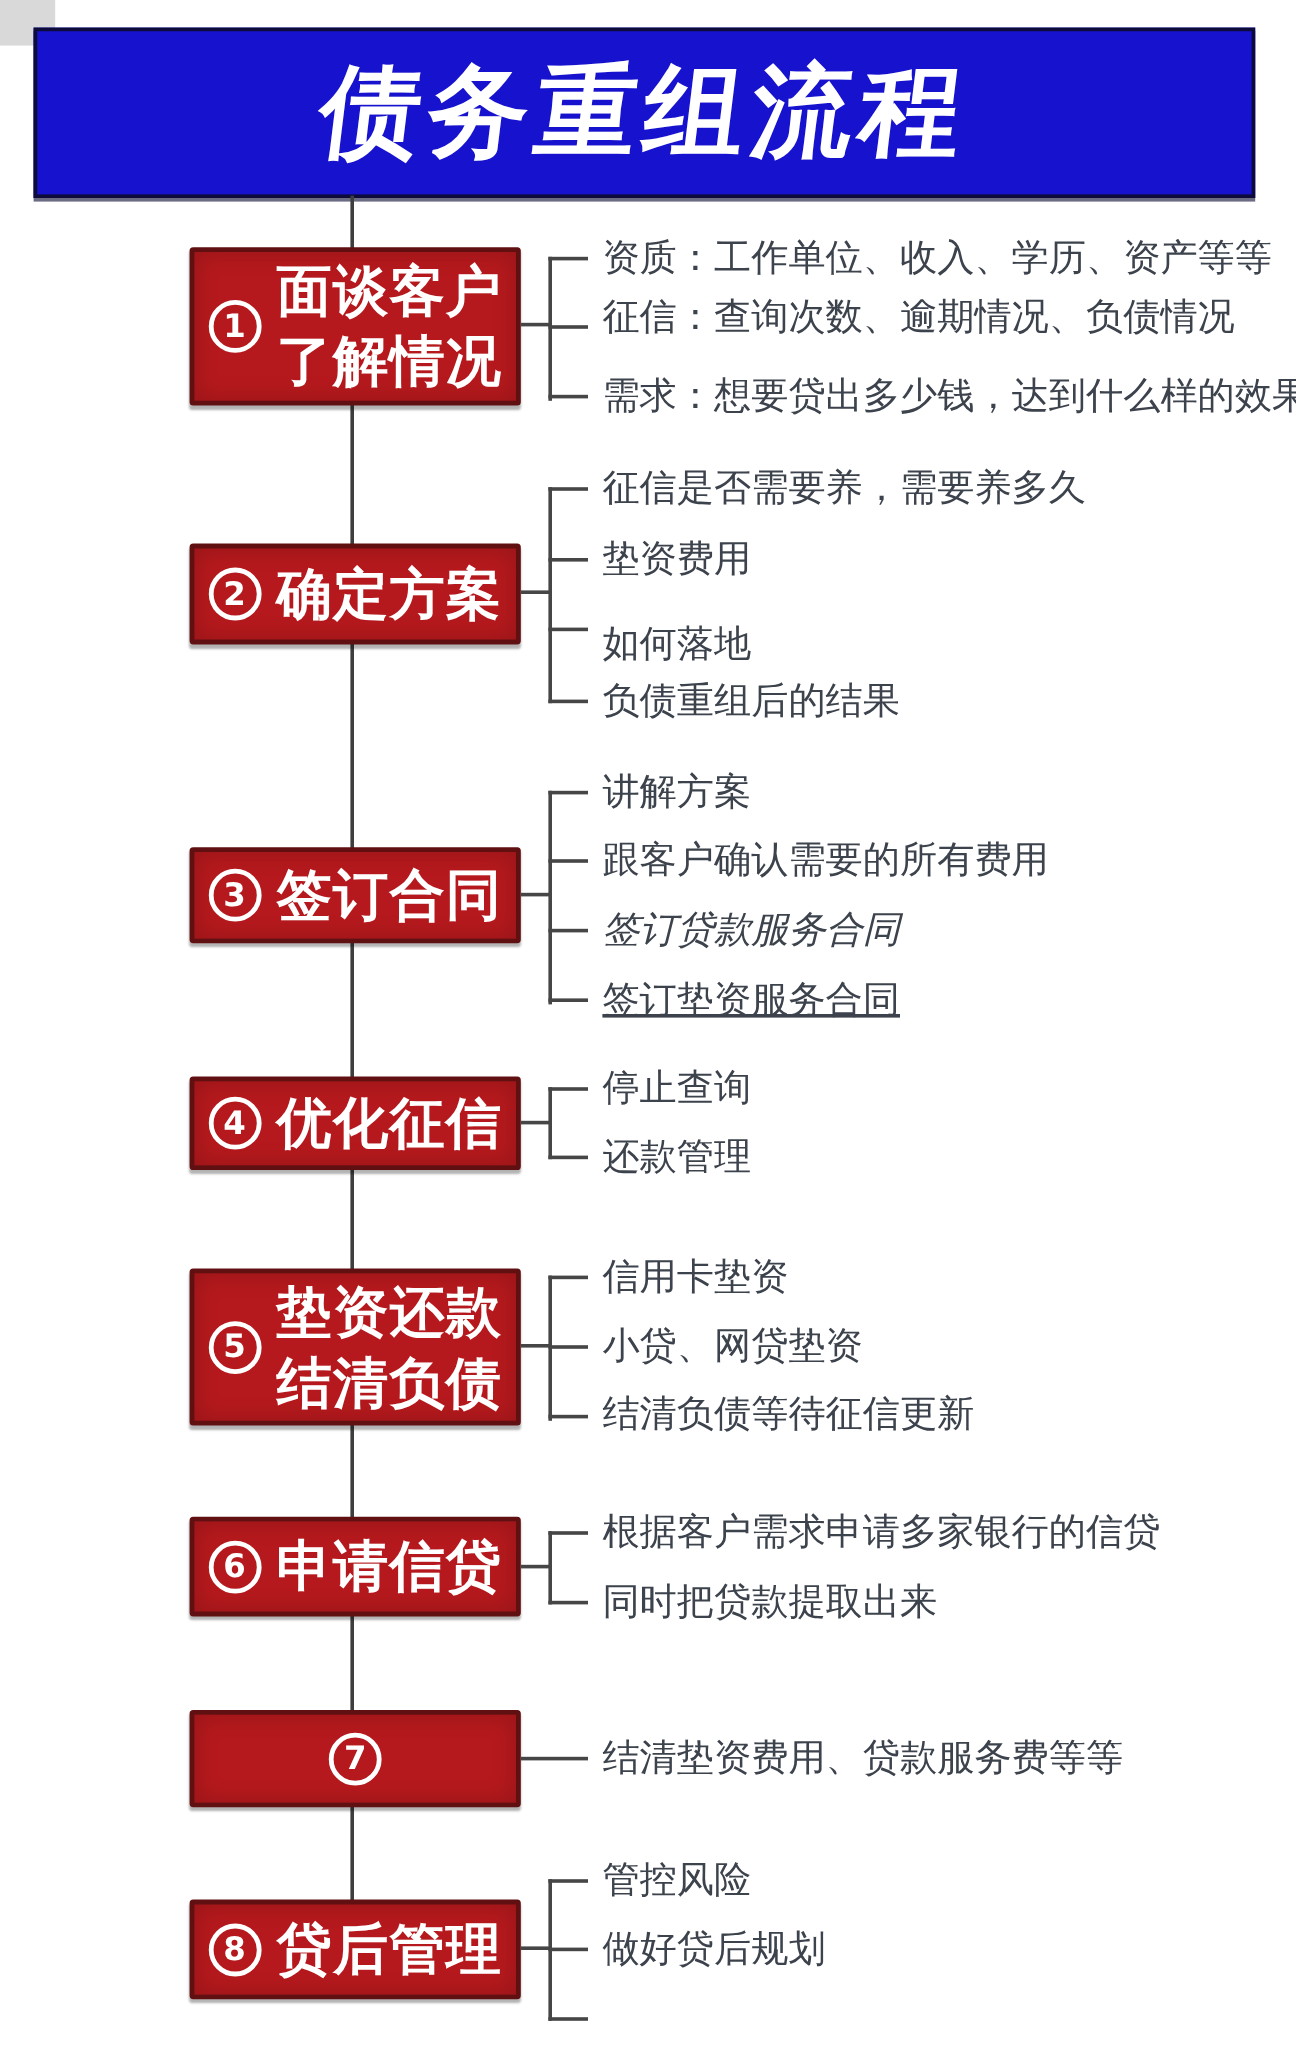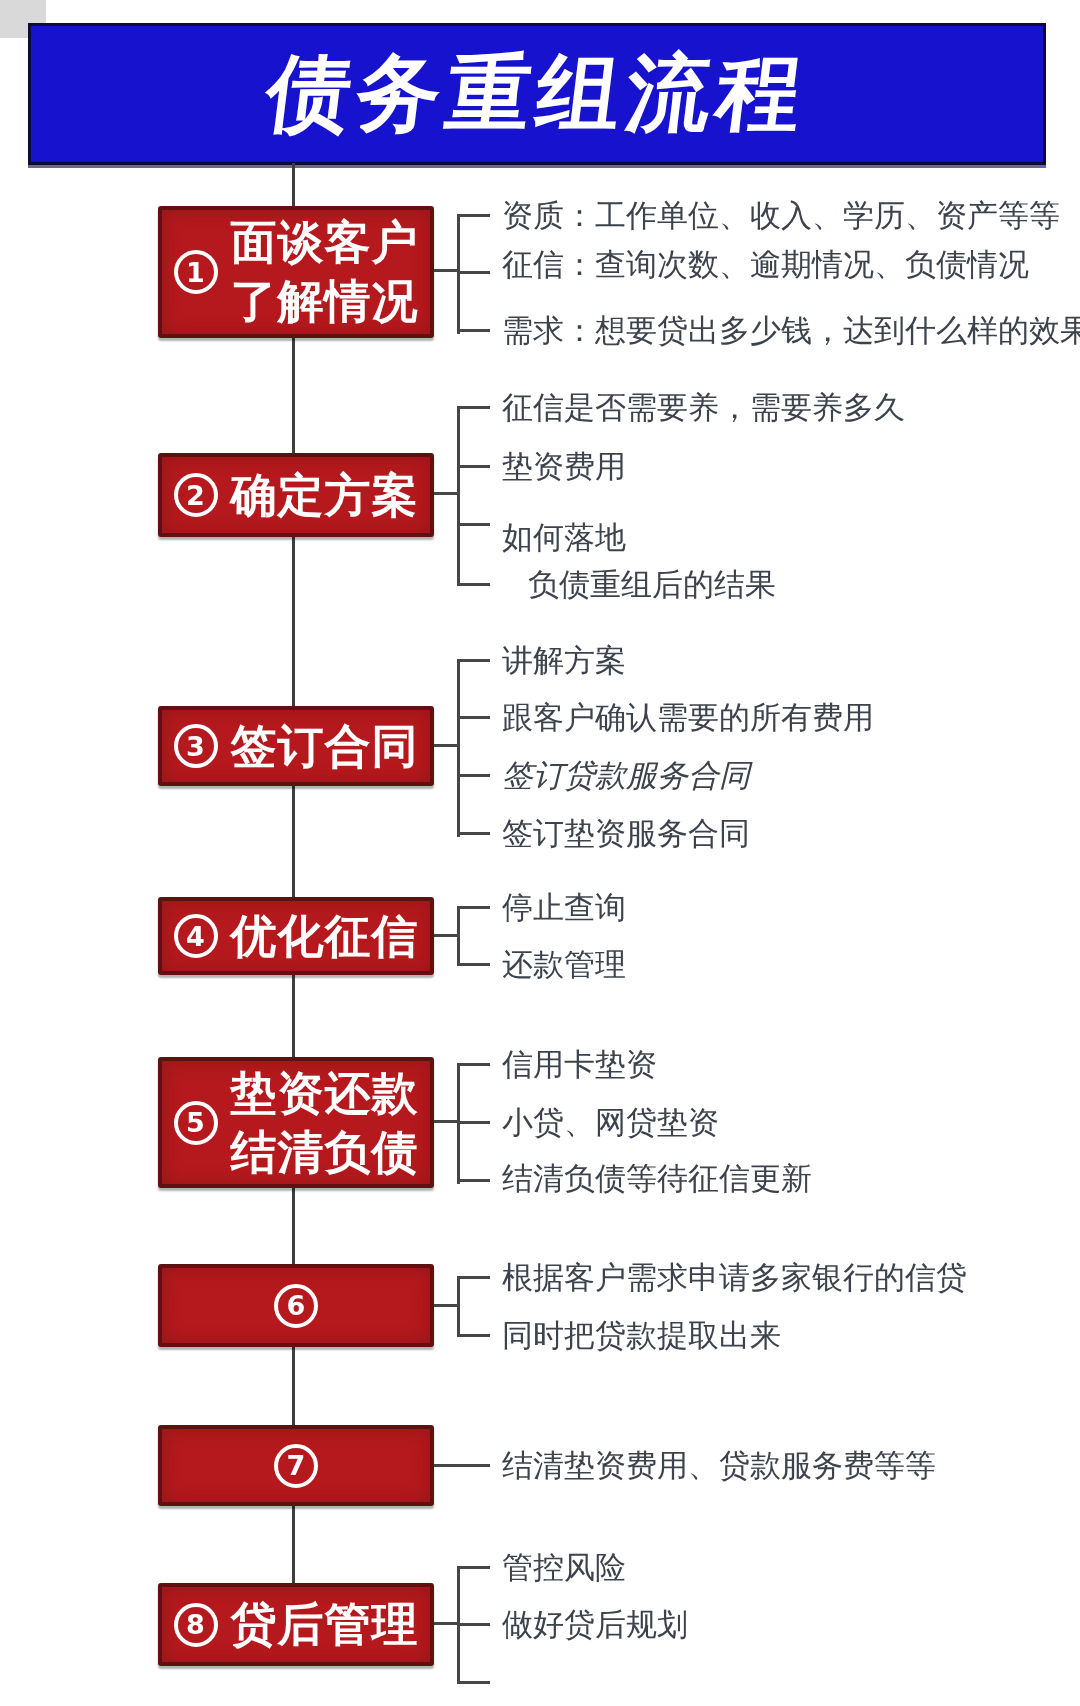--- a/index.html
+++ b/index.html
@@ -91,38 +91,38 @@
   </div>
   <div class="connector" style="top:492px;"></div>
   <div class="vline" style="top:406px;height:180px;"></div>
   <div class="tick" style="top:406px;"></div>
   <div class="tick" style="top:465px;"></div>
   <div class="tick" style="top:523px;"></div>
   <div class="tick" style="top:583px;"></div>
   <div class="item" style="top:386px;text-align:right;">征信是否需要养，需要养多久</div>
   <div class="item" style="top:445px;">垫资费用</div>
   <div class="item" style="top:503px;margin-top:13px;">如何落地</div>
-  <div class="item" style="top:563px;margin-left:26px;">负债重组后的结果</div>
+  <div class="item" style="top:563px;">负债重组后的结果</div>
 
   <div class="stepbox" style="top:706px;height:80px;">
     <div class="step-inner">
       <span class="badge">3</span>
       <span class="step-title">签订合同</span>
     </div>
   </div>
   <div class="connector" style="top:744px;"></div>
   <div class="vline" style="top:659px;height:178px;"></div>
   <div class="tick" style="top:659px;"></div>
   <div class="tick" style="top:716px;"></div>
   <div class="tick" style="top:774px;"></div>
   <div class="tick" style="top:832px;"></div>
   <div class="item" style="top:639px;">讲解方案</div>
   <div class="item" style="top:696px;">跟客户确认需要的所有费用</div>
   <div class="item" style="top:754px;font-style:italic;">签订贷款服务合同</div>
-  <div class="item" style="top:812px;">签订垫资服务合同</div>
+  <div class="item" style="top:812px;text-decoration:underline;">签订垫资服务合同</div>
 
   <div class="stepbox" style="top:897px;height:78px;">
     <div class="step-inner">
       <span class="badge">4</span>
       <span class="step-title">优化征信</span>
     </div>
   </div>
   <div class="connector" style="top:934px;"></div>
   <div class="vline" style="top:906px;height:60px;"></div>
   <div class="tick" style="top:906px;"></div>
@@ -142,20 +142,21 @@
   <div class="tick" style="top:1063px;"></div>
   <div class="tick" style="top:1121px;"></div>
   <div class="tick" style="top:1179px;"></div>
   <div class="item" style="top:1043px;">信用卡垫资</div>
   <div class="item" style="top:1101px;">小贷、网贷垫资</div>
   <div class="item" style="top:1157px;">结清负债等待征信更新</div>
 
   <div class="stepbox" style="top:1264px;height:83px;">
     <div class="step-inner">
       <span class="badge">6</span>
+      <span class="step-title">申请信贷</span>
     </div>
   </div>
   <div class="connector" style="top:1304px;"></div>
   <div class="vline" style="top:1276px;height:61px;"></div>
   <div class="tick" style="top:1276px;"></div>
   <div class="tick" style="top:1334px;"></div>
   <div class="item" style="top:1256px;">根据客户需求申请多家银行的信贷</div>
   <div class="item" style="top:1314px;">同时把贷款提取出来</div>
 
   <div class="stepbox" style="top:1425px;height:81px;">

